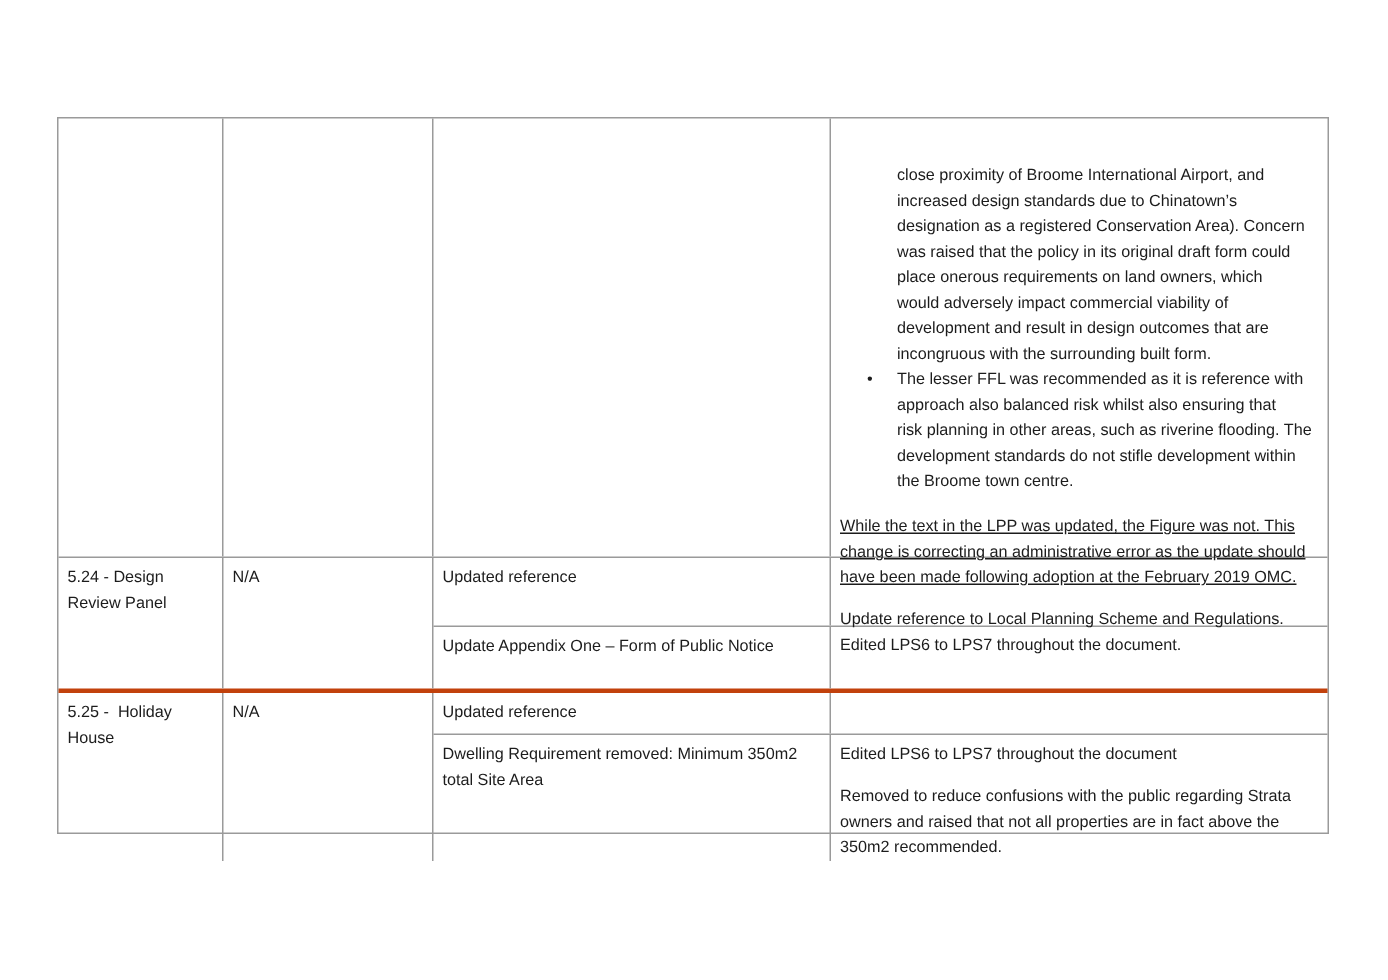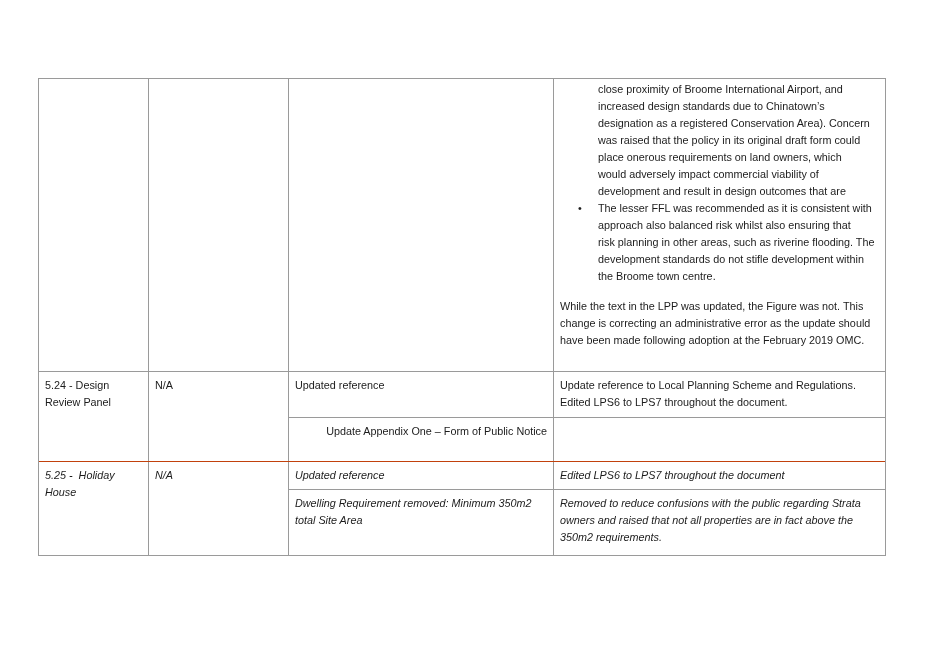--- a/index.html
+++ b/index.html
@@ -24,67 +24,68 @@
     height: 478px;
     border: 1px solid #9a9a9a;
     box-sizing: border-box;
     font-size: 10.8px;
     line-height: 17px;
     display: flex;
     flex-direction: column;
   }
   .trow { display: flex; box-sizing: border-box; flex: none; }
   .row-cont   { height: 293px; border-bottom: 1px solid #9a9a9a; }
-  .row-policy-524 { height: 90px;  border-bottom: 1px solid #c2410c; }
-  .row-policy-525 { flex: 1; font-style: italic; }
+  .row-policy-524 { height: 90px;  border-bottom: 3px solid #c2410c; }
+  .row-policy-525 { flex: 1; }
   .c { box-sizing: border-box; flex: none; }
   .c1 { width: 110px; border-right: 1px solid #9a9a9a; }
   .c2 { width: 140px; border-right: 1px solid #9a9a9a; }
   .c3 { width: 265px; border-right: 1px solid #9a9a9a; }
-  .c4 { flex: 1; width: auto; }
+  .c4 { flex: 1; width: auto; margin-top: 28px; }
   .subcol { flex: 1; display: flex; flex-direction: column; box-sizing: border-box; }
   .subrow { display: flex; box-sizing: border-box; flex: none; }
   .subrow-divider { border-bottom: 1px solid #9a9a9a; }
   .sub-524-a { height: 46px; }
-  .sub-524-b { flex: 1; text-align: right; }
+  .sub-524-b { flex: 1; }
   .sub-525-a { height: 28px; }
   .sub-525-b { flex: 1; }
   .pad   { padding: 5px 6px 0 6px; }
   .pad-tight { padding: 2px 6px 0 6px; }
   .lines div { white-space: pre; }
   .hang { margin-left: 38px; }
   .b-row { display: flex; }
   .b-marker { flex: none; margin-left: 18px; width: 20px; }
   .b-text { flex: 1; min-width: 0; }
-  .closing { margin-top: 13px; }
+  .closing { margin-top: 13px; text-decoration: underline; }
 </style>
 </head>
 <body>
 
 <div class="page">
   <div class="doc-table">
 
     <div class="trow row-cont">
       <div class="c c1"></div>
       <div class="c c2"></div>
       <div class="c c3"></div>
       <div class="c c4 pad-tight">
         <div class="hang lines">
             <div>close proximity of Broome International Airport, and</div>
             <div>increased design standards due to Chinatown’s</div>
             <div>designation as a registered Conservation Area). Concern</div>
             <div>was raised that the policy in its original draft form could</div>
             <div>place onerous requirements on land owners, which</div>
             <div>would adversely impact commercial viability of</div>
             <div>development and result in design outcomes that are</div>
+            <div>incongruous with the surrounding built form.</div>
           </div>
         <div class="b-row">
           <div class="b-marker">•</div>
           <div class="b-text lines">
-              <div>The lesser FFL was recommended as it is consistent with</div>
+              <div>The lesser FFL was recommended as it is reference with</div>
               <div>approach also balanced risk whilst also ensuring that</div>
               <div>risk planning in other areas, such as riverine flooding. The</div>
               <div>development standards do not stifle development within</div>
               <div>the Broome town centre.</div>
             </div>
         </div>
         <div class="closing lines">
             <div>While the text in the LPP was updated, the Figure was not. This</div>
             <div>change is correcting an administrative error as the update should</div>
             <div>have been made following adoption at the February 2019 OMC.</div>
@@ -134,20 +135,20 @@
             </div>
         </div>
         <div class="subrow sub-525-b">
           <div class="c c3 pad lines">
               <div>Dwelling Requirement removed: Minimum 350m2</div>
               <div>total Site Area</div>
             </div>
           <div class="c c4 pad lines">
               <div>Removed to reduce confusions with the public regarding Strata</div>
               <div>owners and raised that not all properties are in fact above the</div>
-              <div>350m2 requirements.</div>
+              <div>350m2 recommended.</div>
             </div>
         </div>
       </div>
     </div>
 
   </div>
 </div>
 
 </body></html>

